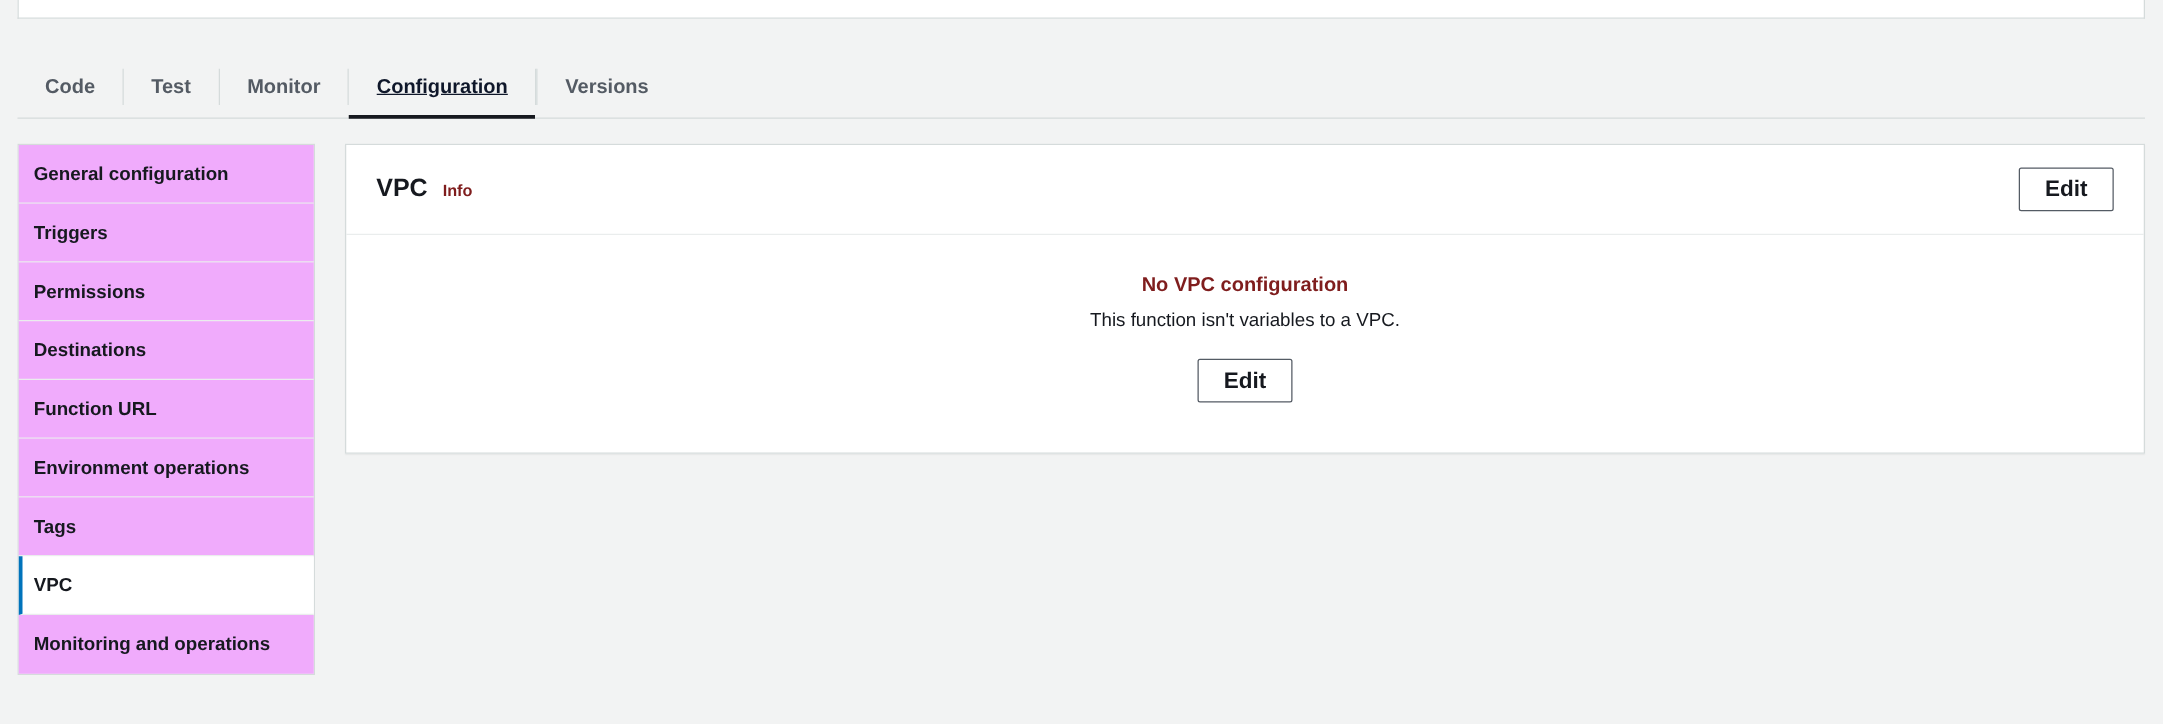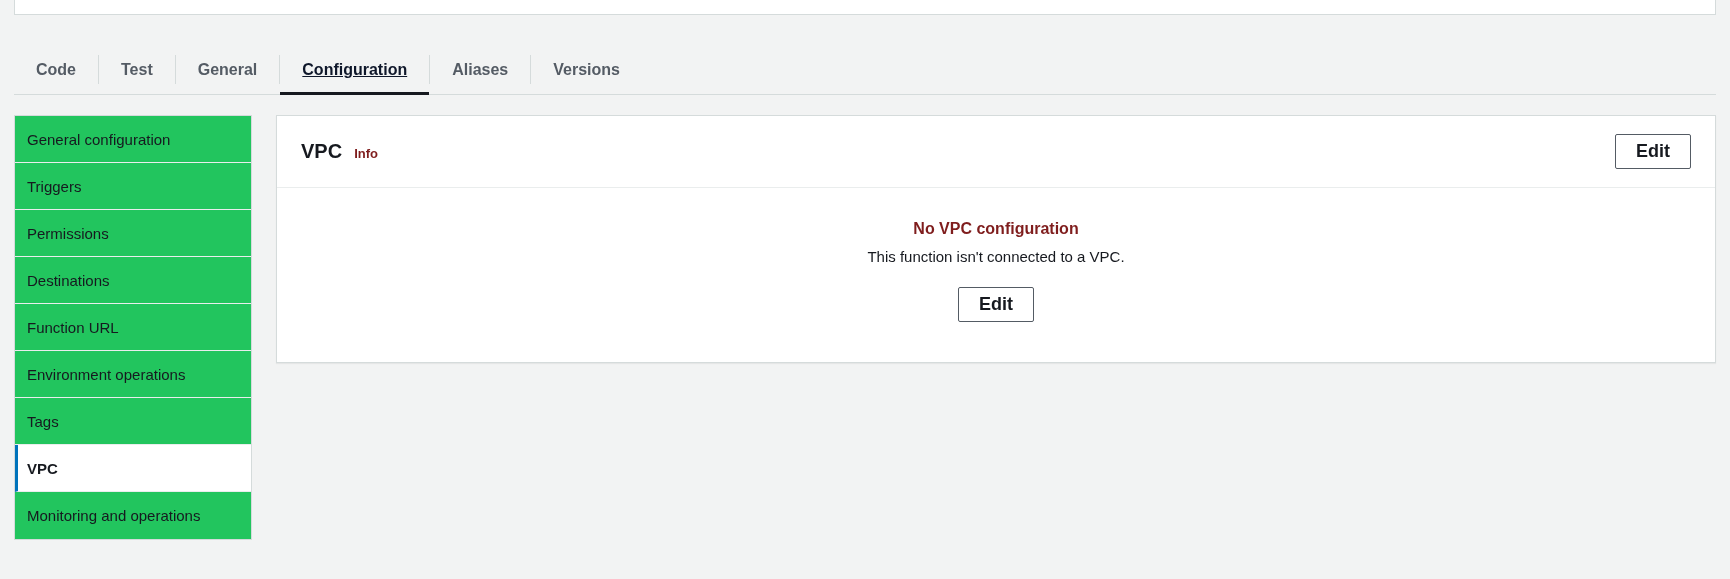--- a/index.html
+++ b/index.html
@@ -66,21 +66,22 @@
   }
   .sidebar-item {
     display: flex;
     align-items: center;
     height: 47px;
     padding: 0 12px;
     font-size: 15px;
     color: #16191f;
     border-bottom: 1px solid #eaeded;
     cursor: pointer;
-    background: #22c55e;
+    background: #f0abfc;
+    font-weight: bold;
   }
   .sidebar-item:last-child { border-bottom: none; }
   .sidebar-item.active {
     background: #fff;
     font-weight: 700;
     border-left: 3px solid #0073bb;
     padding-left: 9px;
   }
   .main-panel {
     flex: 1;
@@ -146,30 +147,27 @@
 <nav class="tabs">
   <div class="tab">
       <span>Code</span>
     </div>
   <div class="tab-sep"></div>
   <div class="tab">
       <span>Test</span>
     </div>
   <div class="tab-sep"></div>
   <div class="tab">
-      <span>General</span>
+      <span>Monitor</span>
     </div>
   <div class="tab-sep"></div>
   <div class="tab active">
       <span>Configuration</span>
     </div>
   <div class="tab-sep"></div>
-  <div class="tab">
-      <span>Aliases</span>
-    </div>
   <div class="tab-sep"></div>
   <div class="tab">
       <span>Versions</span>
     </div>
 </nav>
 
 <div class="content-row">
 
   <aside class="sidebar">
     <div class="sidebar-item">
@@ -204,18 +202,18 @@
   <section class="main-panel">
     <div class="panel-header">
       <div class="panel-title-group">
         <span class="panel-title">VPC</span>
         <span class="info-link">Info</span>
       </div>
       <button class="btn">Edit</button>
     </div>
     <div class="panel-body">
       <div class="empty-title">No VPC configuration</div>
-      <div class="empty-desc">This function isn't connected to a VPC.</div>
+      <div class="empty-desc">This function isn't variables to a VPC.</div>
       <button class="btn">Edit</button>
     </div>
   </section>
 
 </div>
 
 </body></html>

